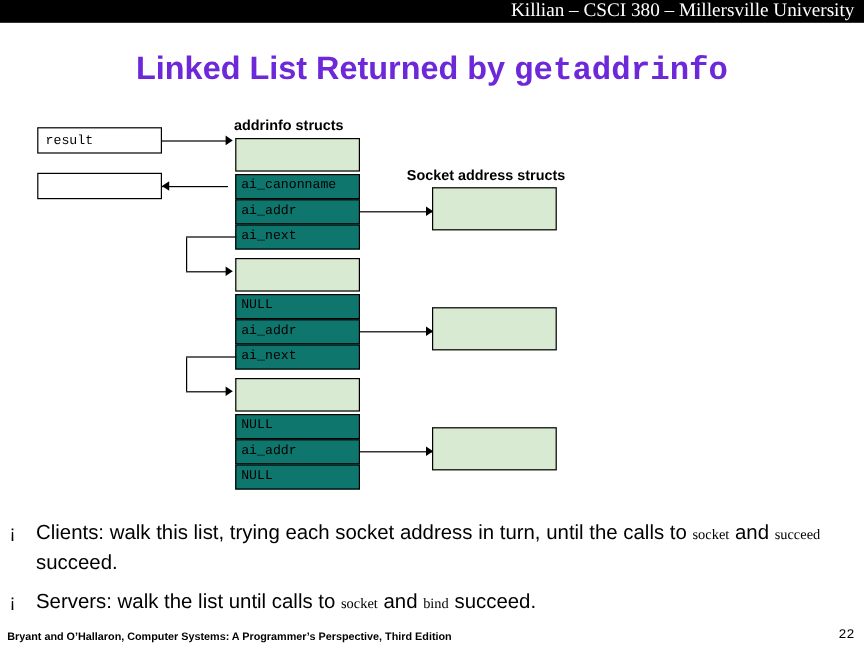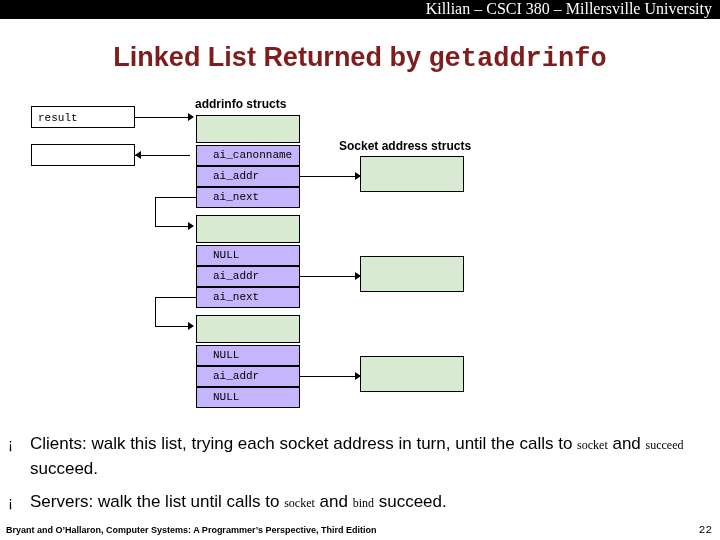--- a/index.html
+++ b/index.html
@@ -43,21 +43,21 @@
   
   .slide-title {
     position: absolute;
     left: 0;
     top: 42px;
     width: 720px;
     text-align: center;
     font-family: "Liberation Sans", sans-serif;
     font-size: 27px;
     font-weight: bold;
-    color: #7f1d1d;
+    color: #6d28d9;
     white-space: nowrap;
   }
   .slide-title .mono {
     font-family: "Liberation Mono", monospace;
     font-size: 27px;
     font-weight: bold;
   }
 
   
   .box {
@@ -66,26 +66,26 @@
     border: 1px solid #000000;
     background: #d9ead3;
   }
   .box.white {
     background: #ffffff;
   }
   .cell {
     position: absolute;
     box-sizing: border-box;
     border: 1px solid #000000;
-    background: #c4b5fd;
+    background: #0f766e;
     font-family: "Liberation Mono", monospace;
     font-size: 11px;
     color: #000000;
     line-height: 19px;
-    padding-left: 16px;
+    padding-left: 4px;
     white-space: nowrap;
     overflow: visible;
   }
   .label {
     position: absolute;
     font-family: "Liberation Sans", sans-serif;
     font-size: 12px;
     font-weight: bold;
     color: #000000;
     white-space: nowrap;

